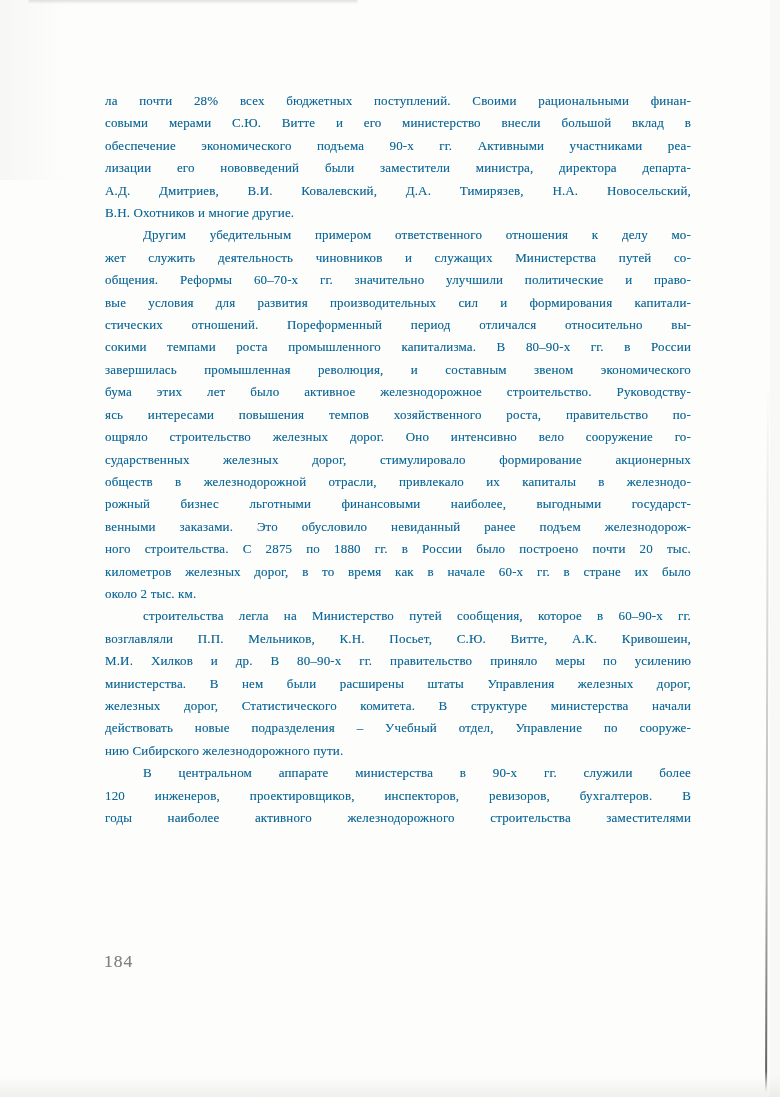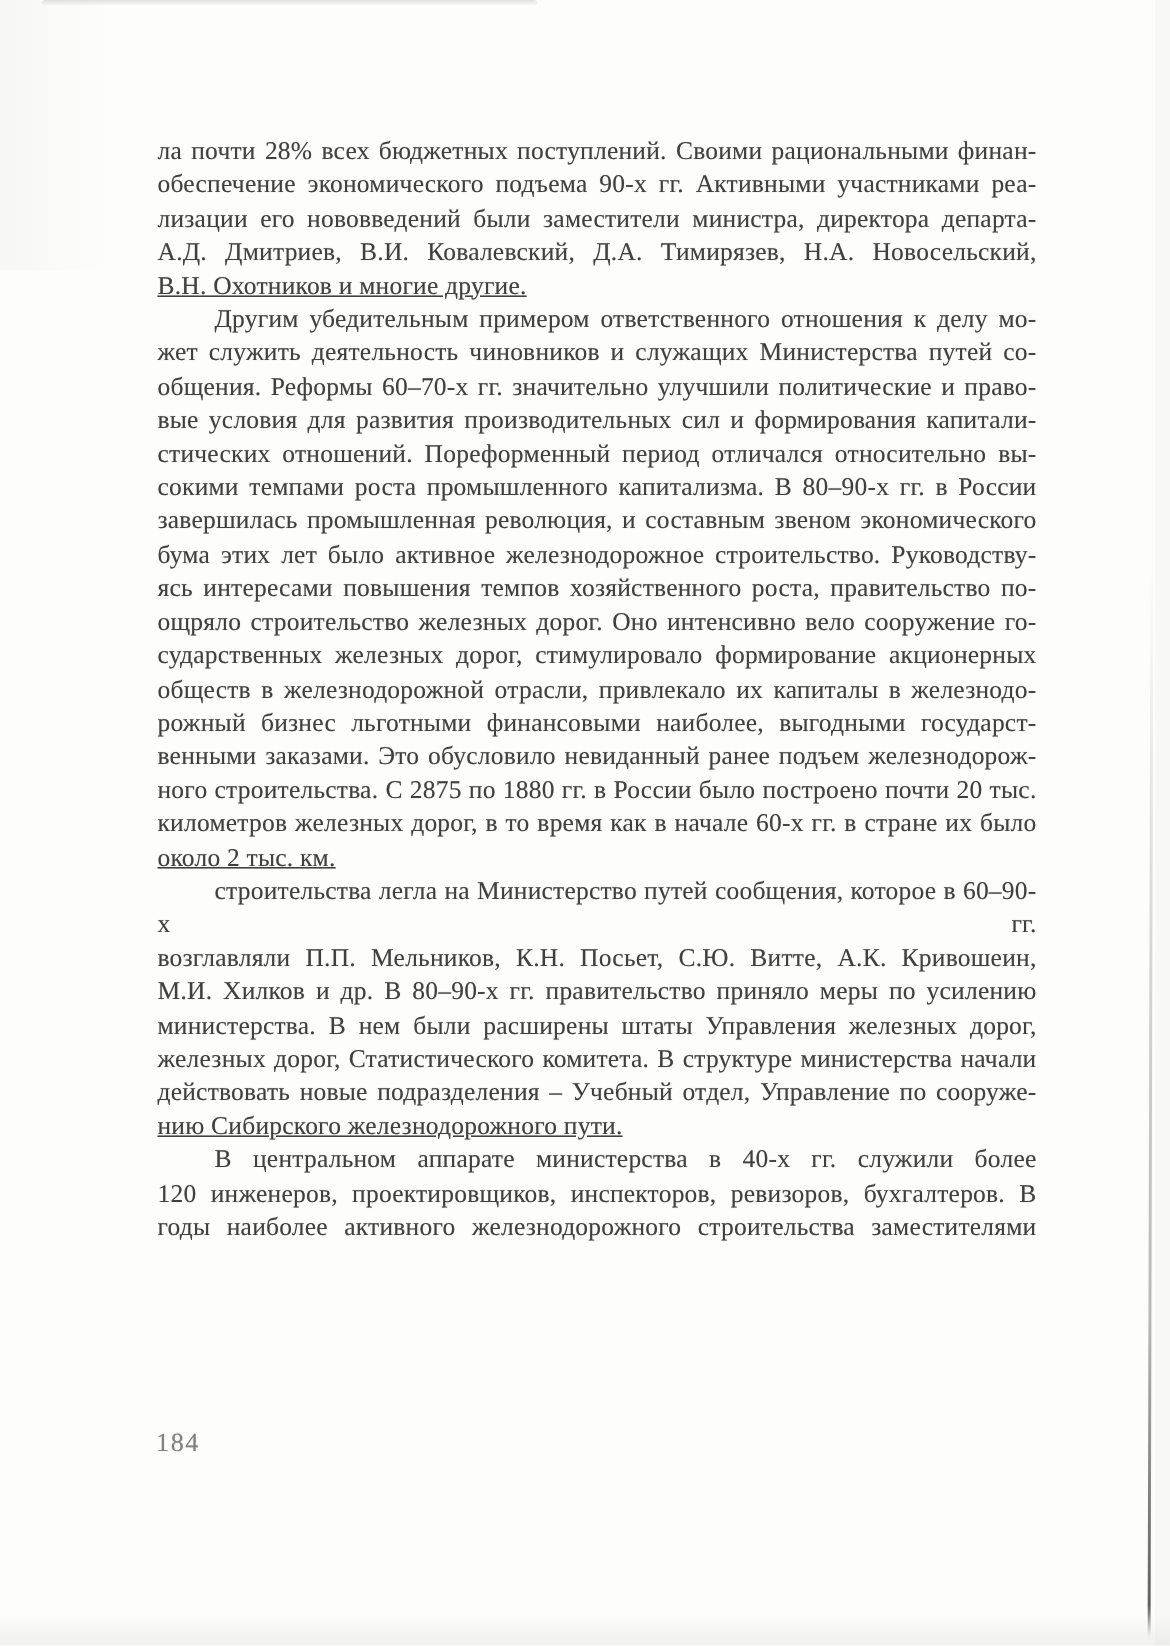--- a/index.html
+++ b/index.html
@@ -13,34 +13,33 @@
     background: #fdfdfc;
     overflow: hidden;
     font-family: "Liberation Serif", serif;
   }
   
   .text-block {
     position: absolute;
     left: 105px;
     top: 90px;
     width: 586px;
-    font-size: 17px;
+    font-size: 13px;
     line-height: 22.4px;
-    color: #404040;
+    color: #0369a1;
     letter-spacing: 0.15px;
     text-shadow: 0 0 0.6px rgba(125,125,120,0.55);
   }
   .paragraph { margin: 0; padding: 0; }
   .line {
     text-align: justify;
     text-align-last: justify;
   }
   .paragraph[data-justify-last="false"] .line:last-child {
     text-align-last: left;
-    text-decoration: underline;
   }
   .paragraph[data-indent="true"] .line:first-child {
     text-indent: 38px;
   }
   .page-number {
     position: absolute;
     left: 104px;
     top: 951px;
     font-size: 17.5px;
     color: #83837e;
@@ -84,20 +83,21 @@
 
 <div class="artifact top-edge-shadow"></div>
 <div class="artifact top-left-smudge"></div>
 <div class="artifact right-edge-strip"></div>
 <div class="artifact right-edge-line"></div>
 <div class="artifact bottom-band"></div>
 
 <main class="text-block" id="text-block">
     <div class="paragraph" data-indent="false" data-justify-last="false">
       <div class="line">ла почти 28% всех бюджетных поступлений. Своими рациональными финан-</div>
+      <div class="line">совыми мерами С.Ю. Витте и его министерство внесли большой вклад в</div>
       <div class="line">обеспечение экономического подъема 90-х гг. Активными участниками реа-</div>
       <div class="line">лизации его нововведений были заместители министра, директора департа-</div>
       <div class="line">А.Д. Дмитриев, В.И. Ковалевский, Д.А. Тимирязев, Н.А. Новосельский,</div>
       <div class="line">В.Н. Охотников и многие другие.</div>
     </div>
     <div class="paragraph" data-indent="true" data-justify-last="false">
       <div class="line">Другим убедительным примером ответственного отношения к делу мо-</div>
       <div class="line">жет служить деятельность чиновников и служащих Министерства путей со-</div>
       <div class="line">общения. Реформы 60–70-х гг. значительно улучшили политические и право-</div>
       <div class="line">вые условия для развития производительных сил и формирования капитали-</div>
@@ -118,19 +118,19 @@
     <div class="paragraph" data-indent="true" data-justify-last="false">
       <div class="line">строительства легла на Министерство путей сообщения, которое в 60–90-х гг.</div>
       <div class="line">возглавляли П.П. Мельников, К.Н. Посьет, С.Ю. Витте, А.К. Кривошеин,</div>
       <div class="line">М.И. Хилков и др. В 80–90-х гг. правительство приняло меры по усилению</div>
       <div class="line">министерства. В нем были расширены штаты Управления железных дорог,</div>
       <div class="line">железных дорог, Статистического комитета. В структуре министерства начали</div>
       <div class="line">действовать новые подразделения – Учебный отдел, Управление по сооруже-</div>
       <div class="line">нию Сибирского железнодорожного пути.</div>
     </div>
     <div class="paragraph" data-indent="true" data-justify-last="true">
-      <div class="line">В центральном аппарате министерства в 40-х гг. служили более</div>
+      <div class="line">В центральном аппарате министерства в 90-х гг. служили более</div>
       <div class="line">120 инженеров, проектировщиков, инспекторов, ревизоров, бухгалтеров. В</div>
       <div class="line">годы наиболее активного железнодорожного строительства заместителями</div>
     </div>
   </main>
 
 <div class="page-number">184</div>
 
 </body></html>

